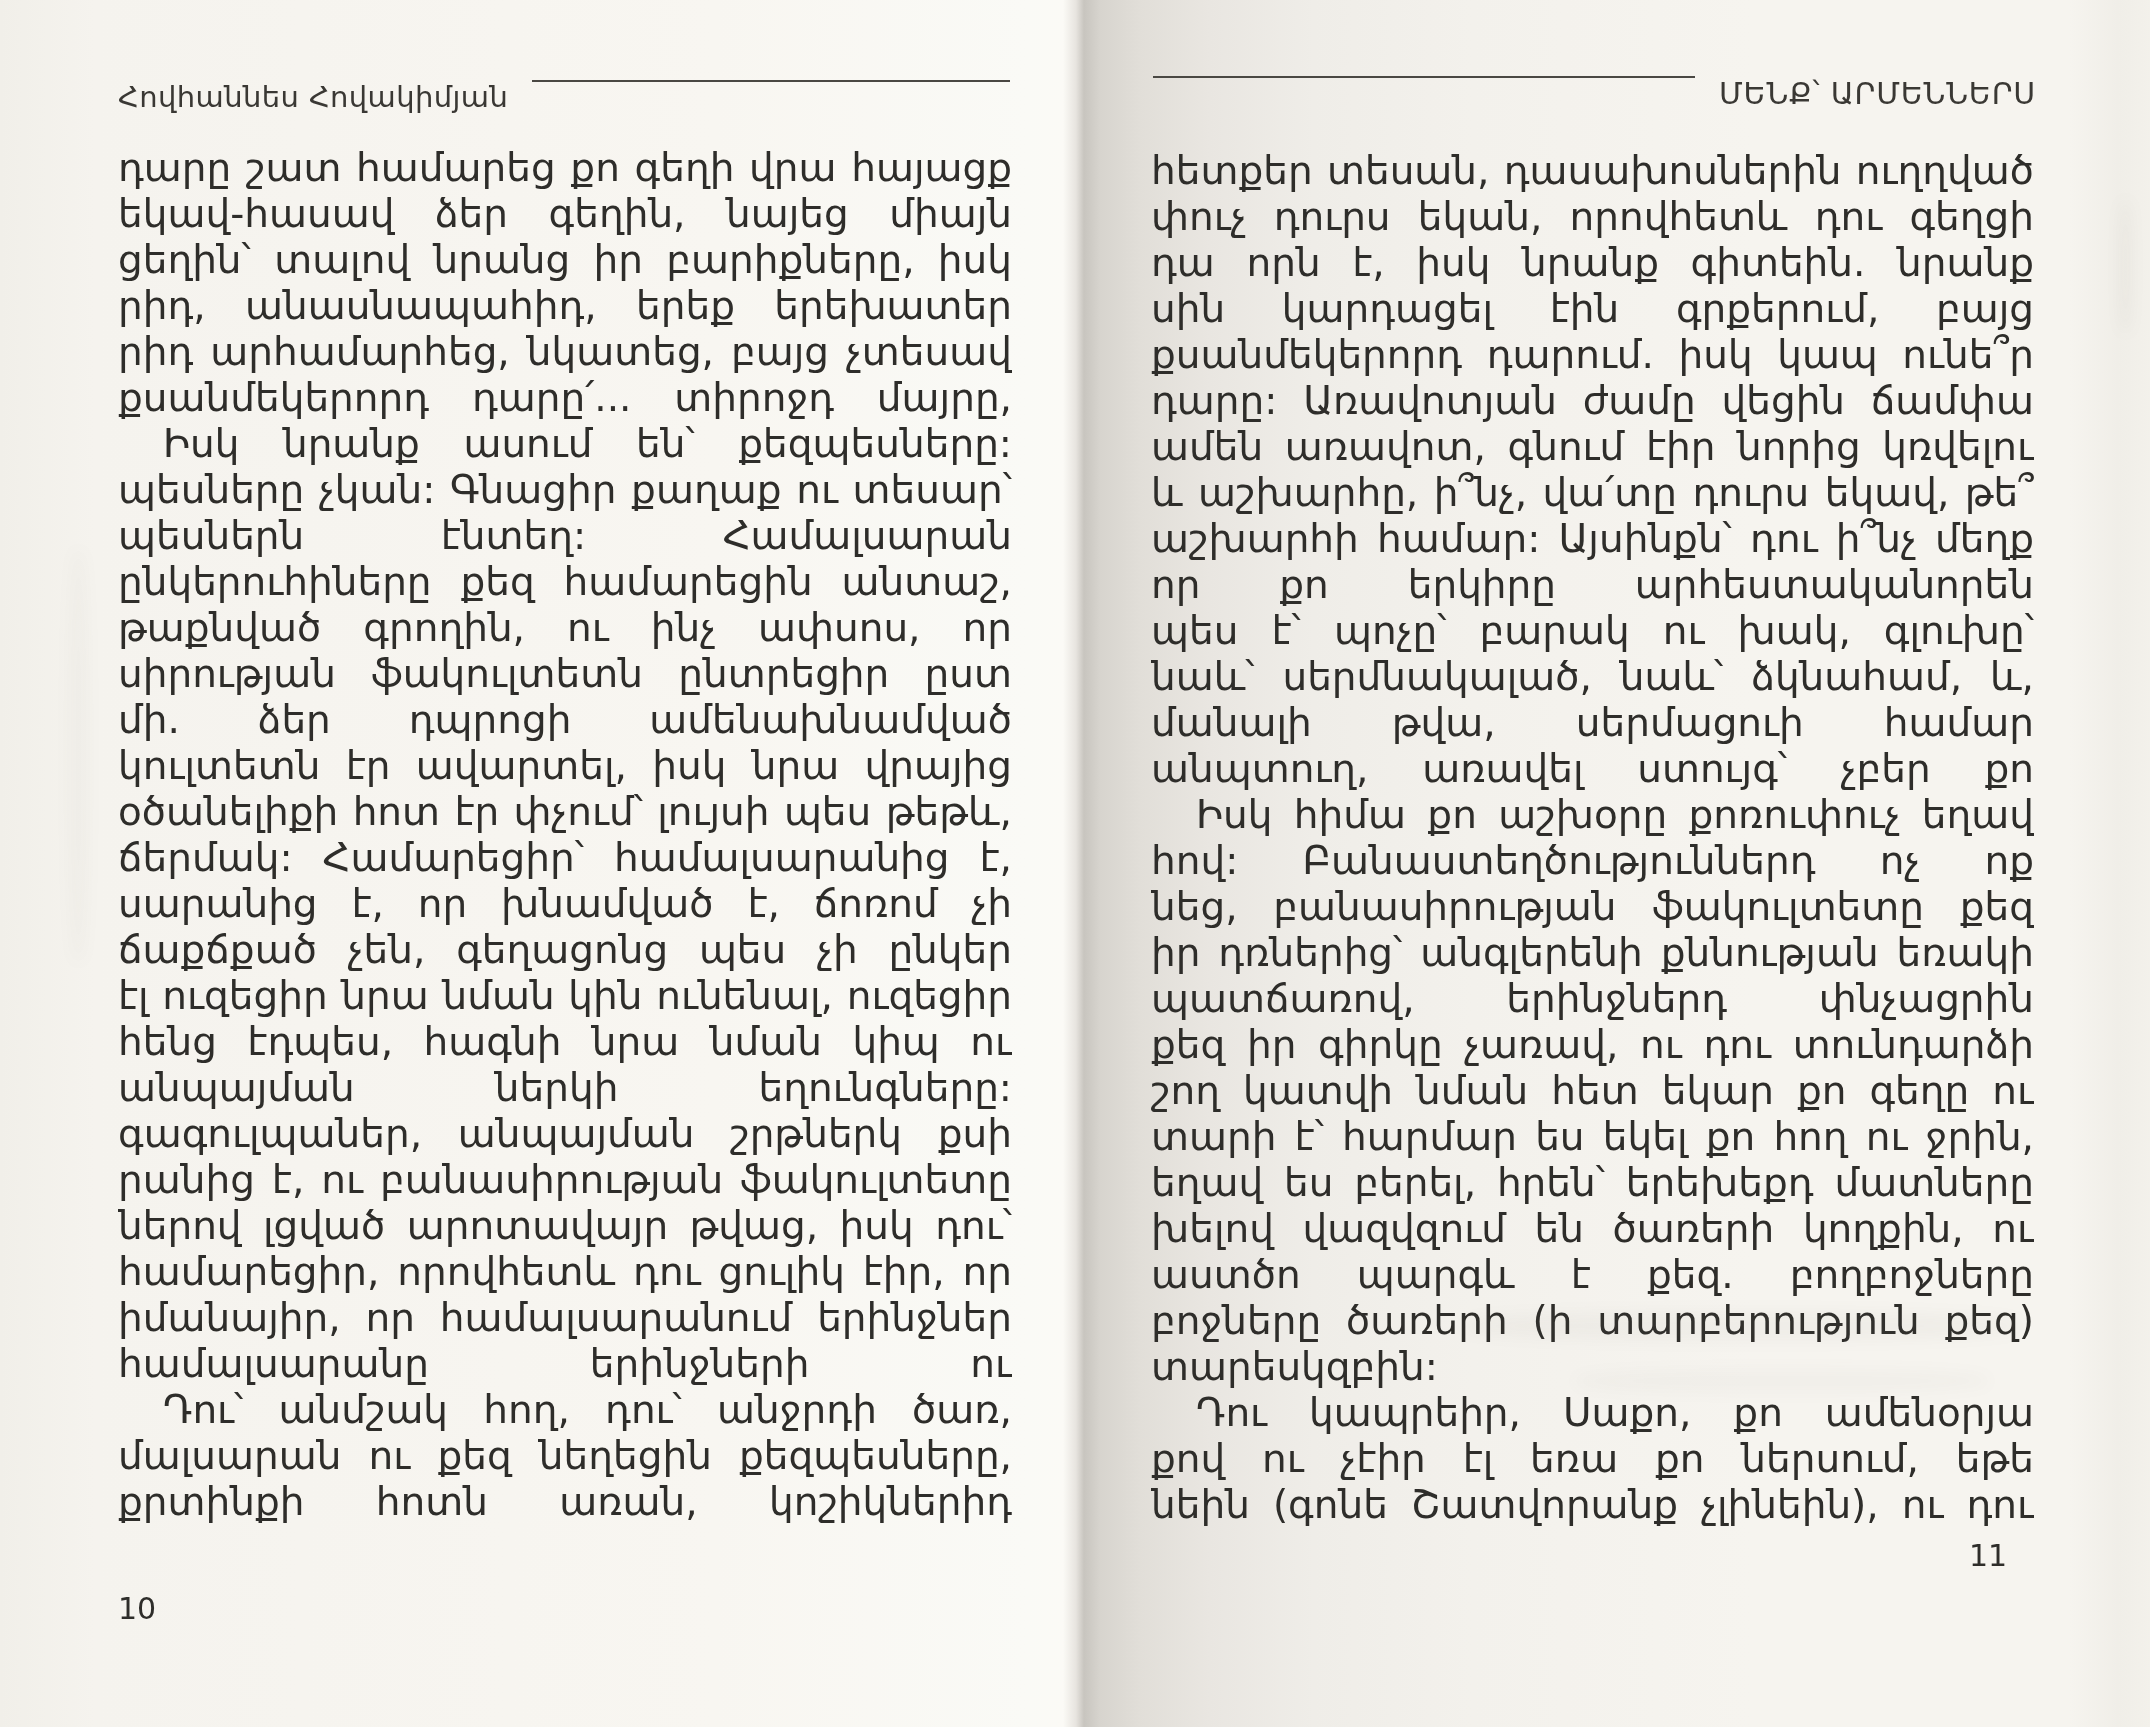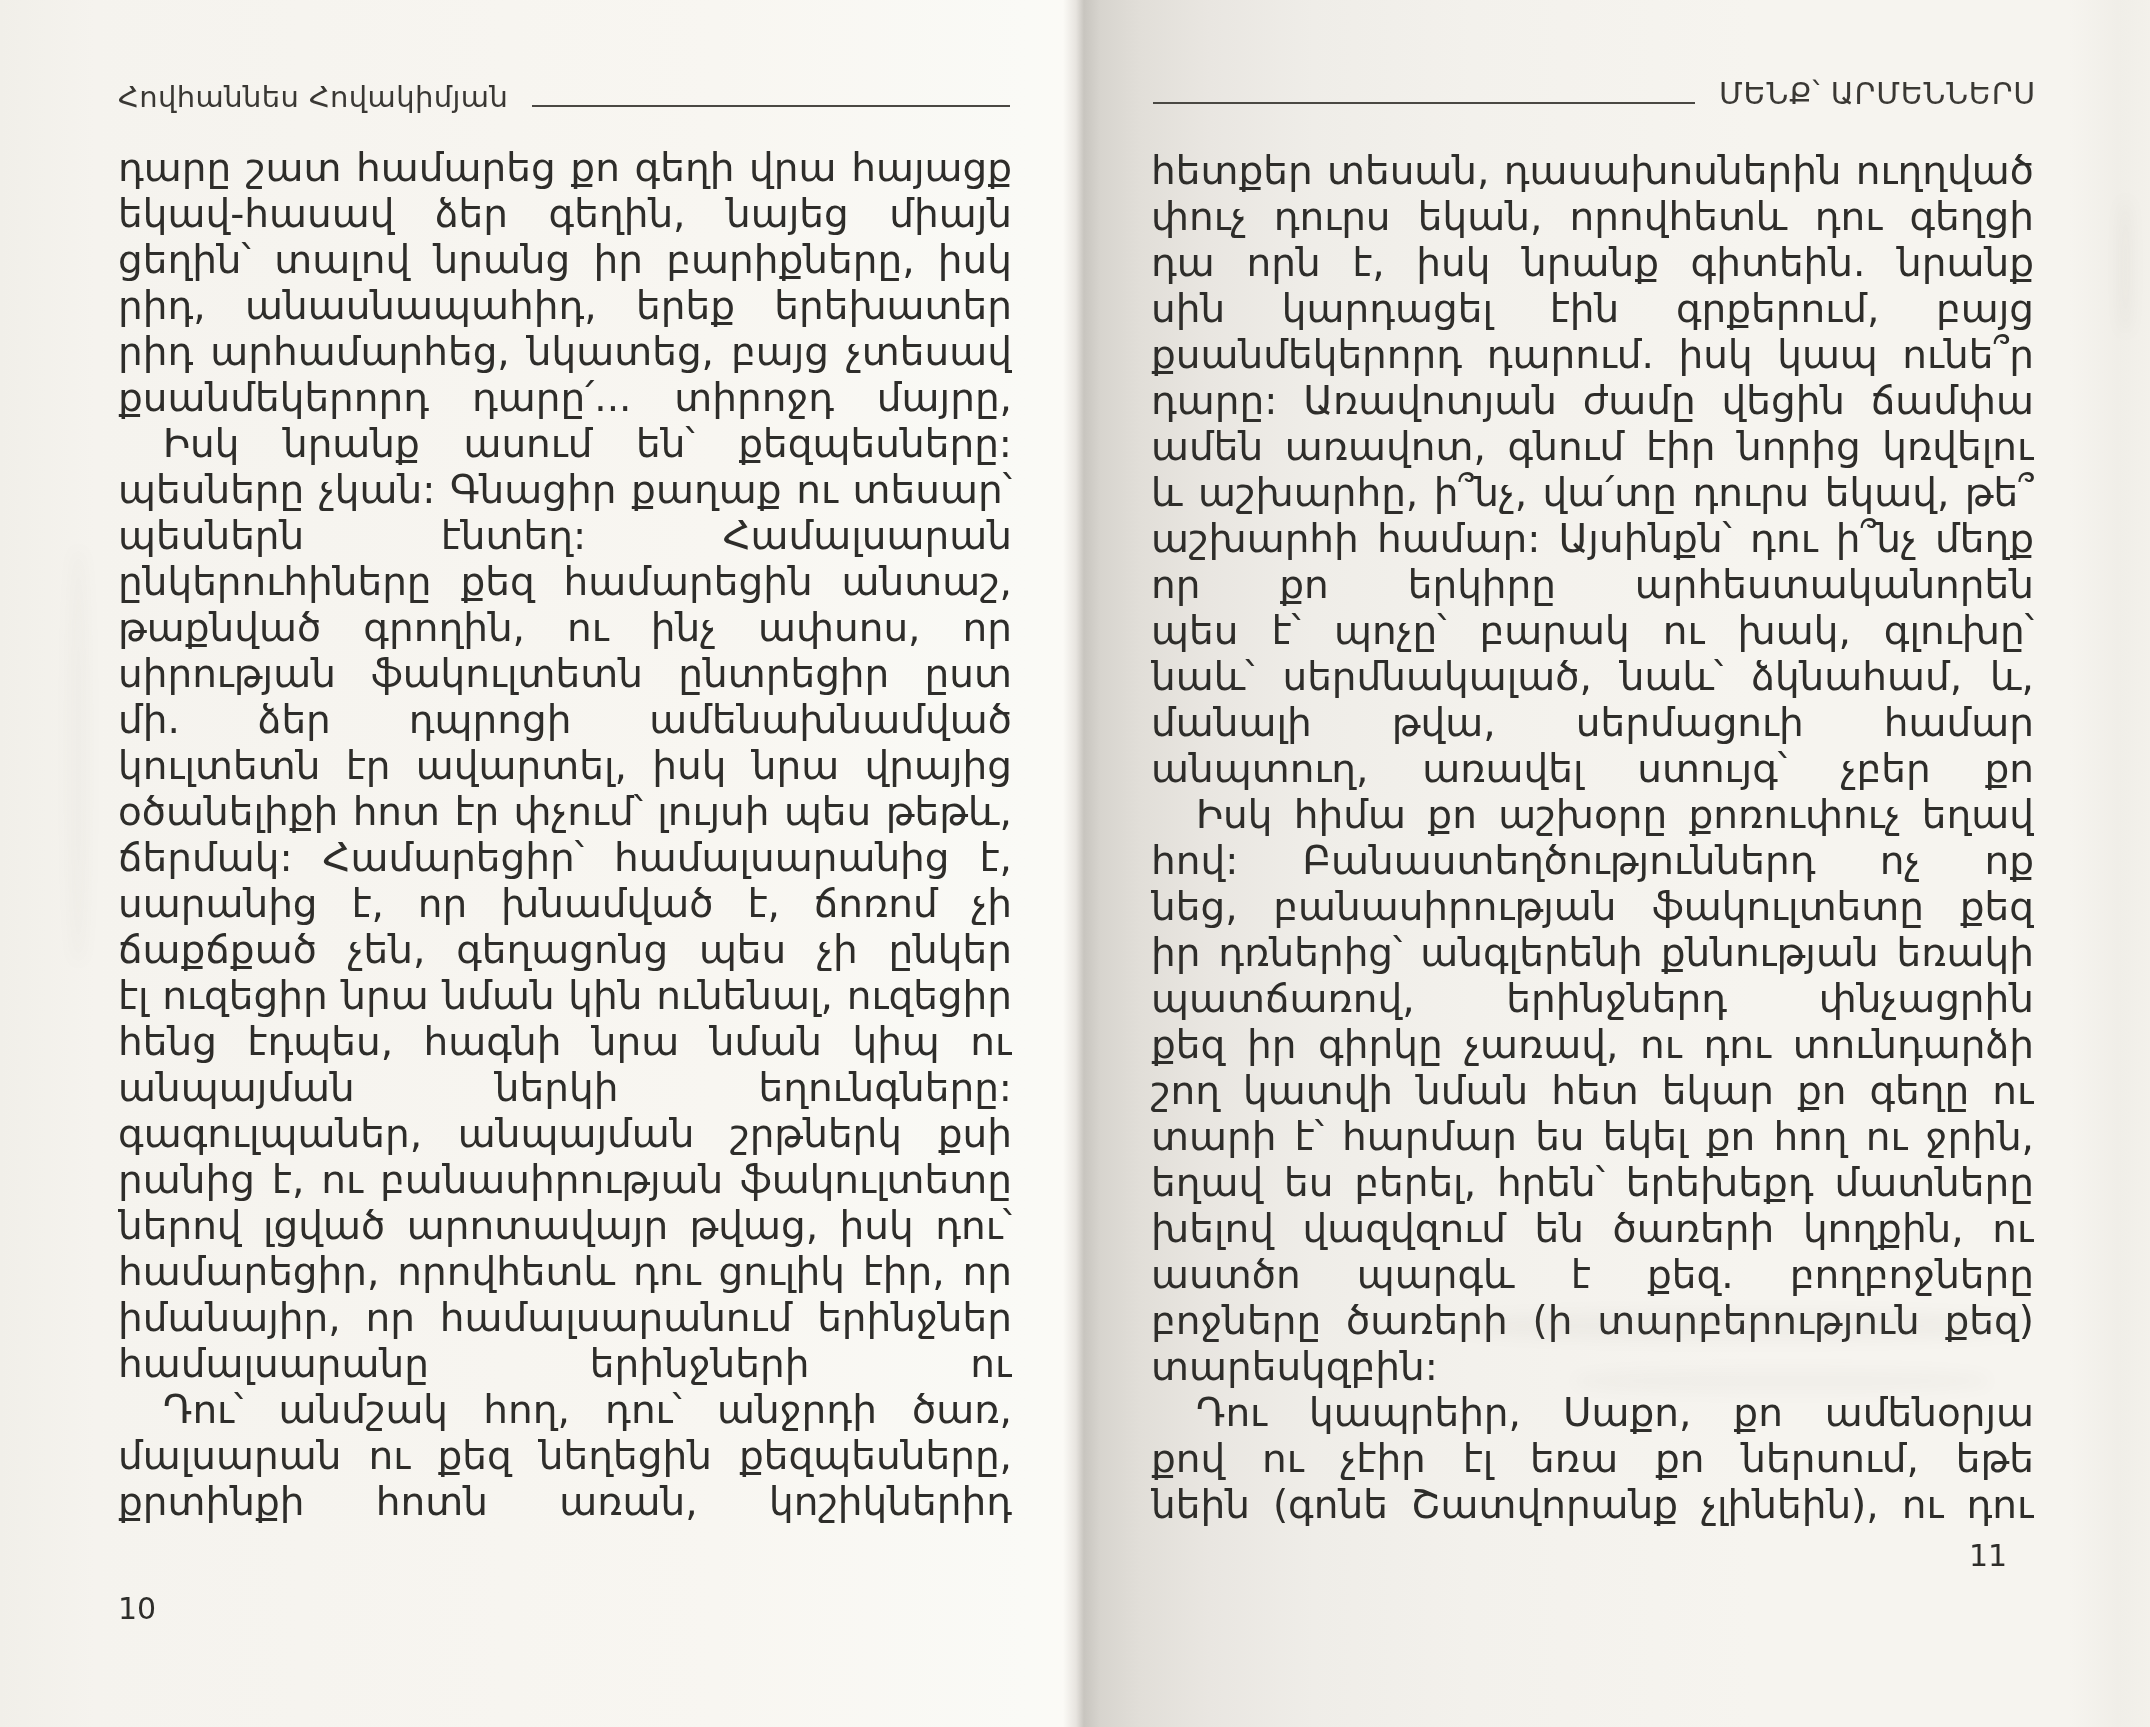--- a/index.html
+++ b/index.html
@@ -10,21 +10,21 @@
   }
   .spread{
     position:absolute;left:0;top:0;width:2151px;height:1727px;
     background:linear-gradient(90deg,
       #f1efe9 0px,  #f5f3ee 95px, #f8f6f1 716px, #fafaf6 1026px, #fbfaf6 1063px,
       #e7e4df 1076px,#c8c5bf 1084px,#d7d4ce 1100px,#e1ded8 1139px,
       #e9e6e1 1209px,#efede8 1313px,#f3f1ec 1472px,#f6f4ef 1750px,
       #f6f4ef 2069px,#f0eee8 2118px,#f3f1eb 2151px);
   }
   .hdr{
-    position:absolute;display:flex;align-items:flex-end;color:#3a3834;
+    position:absolute;display:flex;align-items:flex-start;color:#3a3834;
   }
   .hdr-left{left:118px;top:80px;width:894px;}
   .hdr-right{left:1151px;top:76px;width:885px;}
   .hdr-text{font-size:29px;letter-spacing:0.4px;white-space:nowrap;}
   .hdr-right .hdr-text{font-size:30px;letter-spacing:0.8px;}
   .hdr-rule{flex:1;height:0;border-bottom:2.4px solid #4a4843;}
   .hdr-left .hdr-rule{margin:0 1.6px 7.2px 24px;}
   .hdr-right .hdr-rule{margin:0 24px 7.2px 1.6px;}
 
   .textblock{

